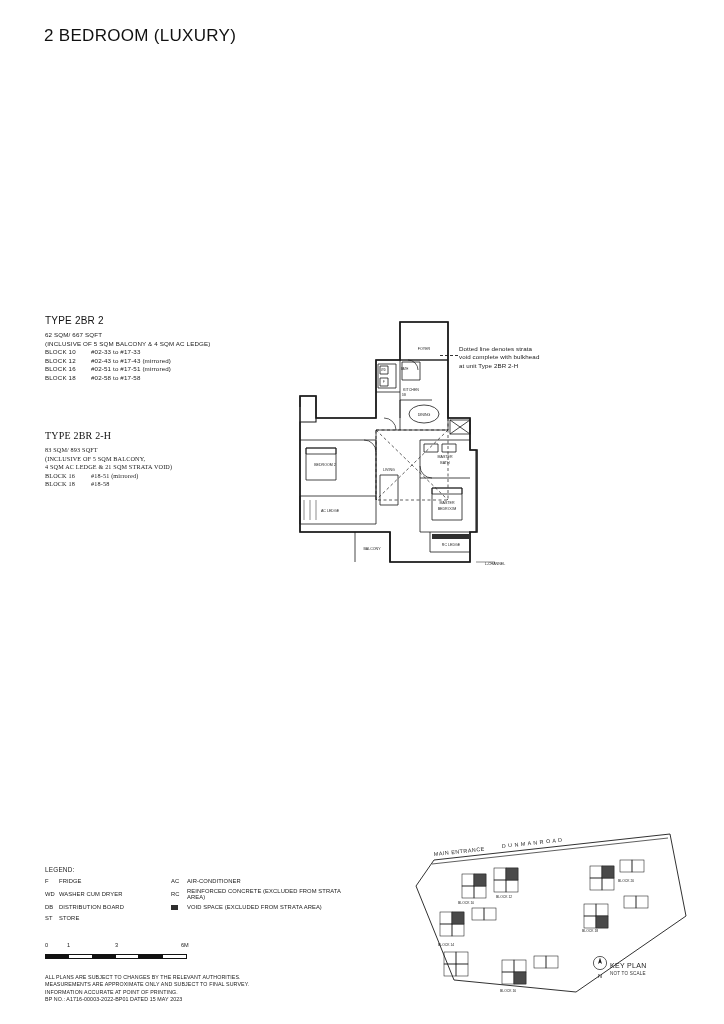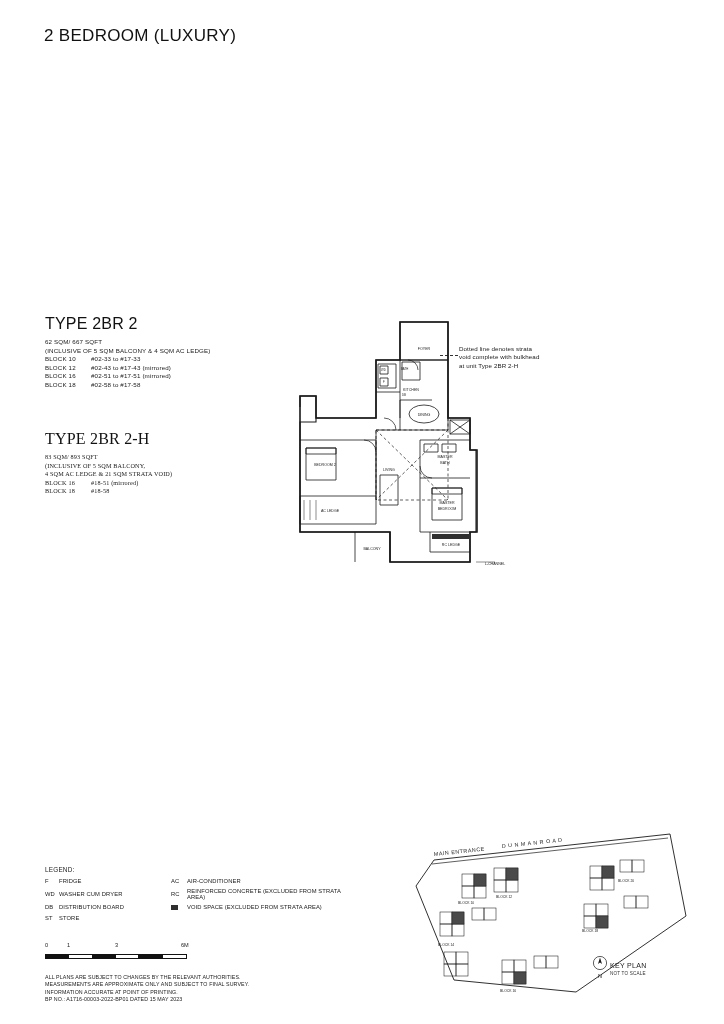--- a/index.html
+++ b/index.html
@@ -31,21 +31,21 @@
   }
 
   
   .type-block {
     position: absolute;
     left: 45px;
   }
   #type-block-1 { top: 315px; }
   #type-block-2 { top: 430px; font-family: Liberation Serif, serif; }
   .type-heading {
-    font-size: 16px;
+    font-size: 10px;
     letter-spacing: 0.2px;
     margin: 0 0 5px 0;
     font-weight: 400;
     color: #111;
   }
   .type-line {
     font-size: 6.2px;
     line-height: 8.6px;
     letter-spacing: 0.15px;
     color: #1a1a1a;

